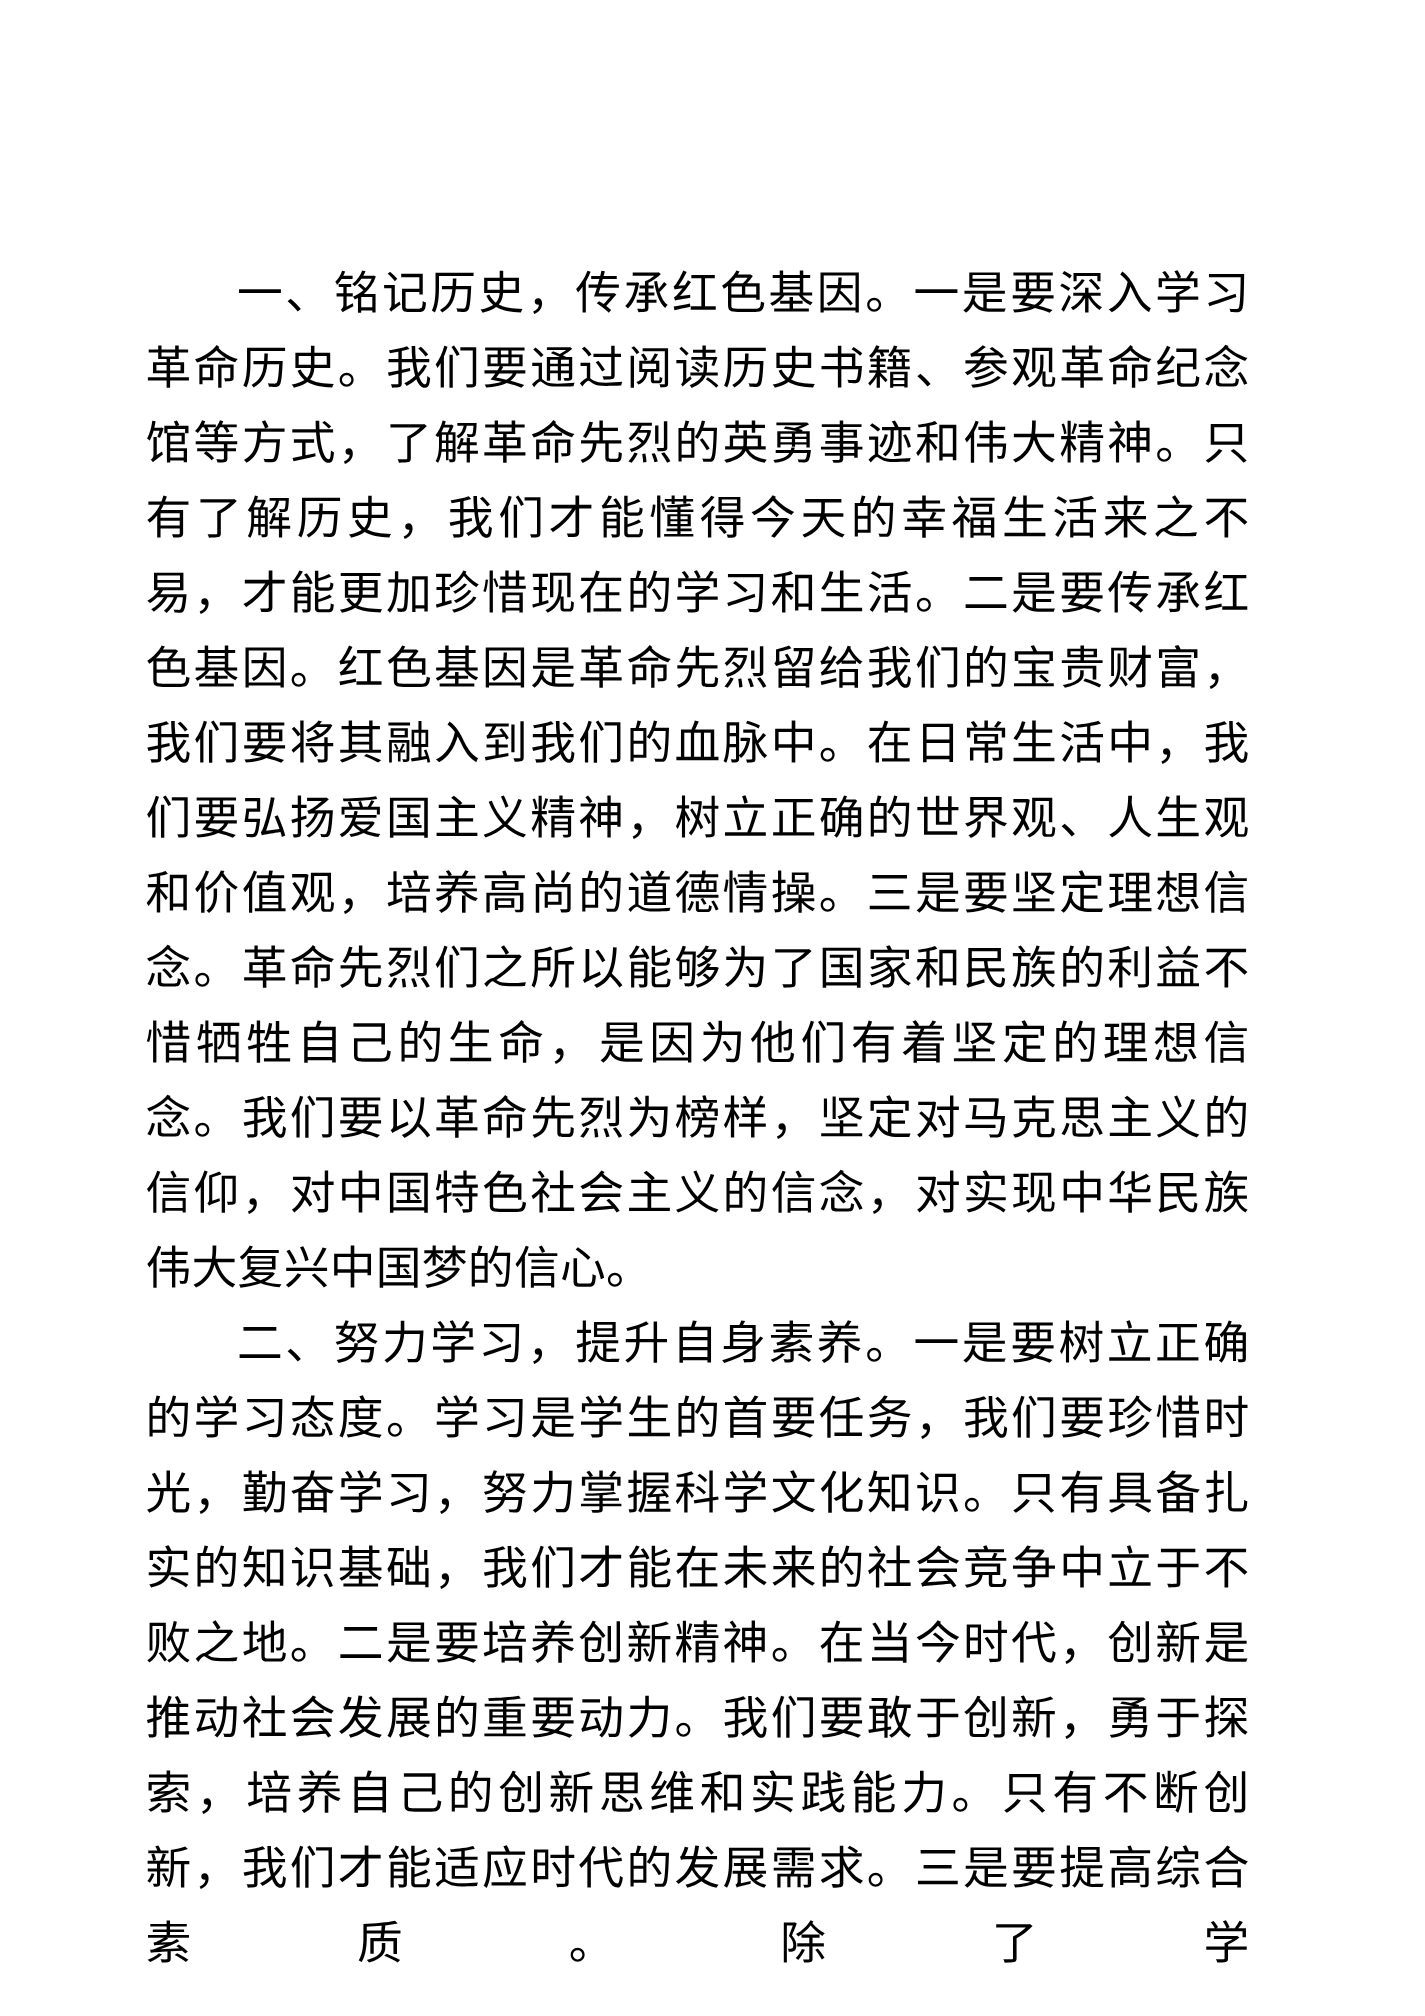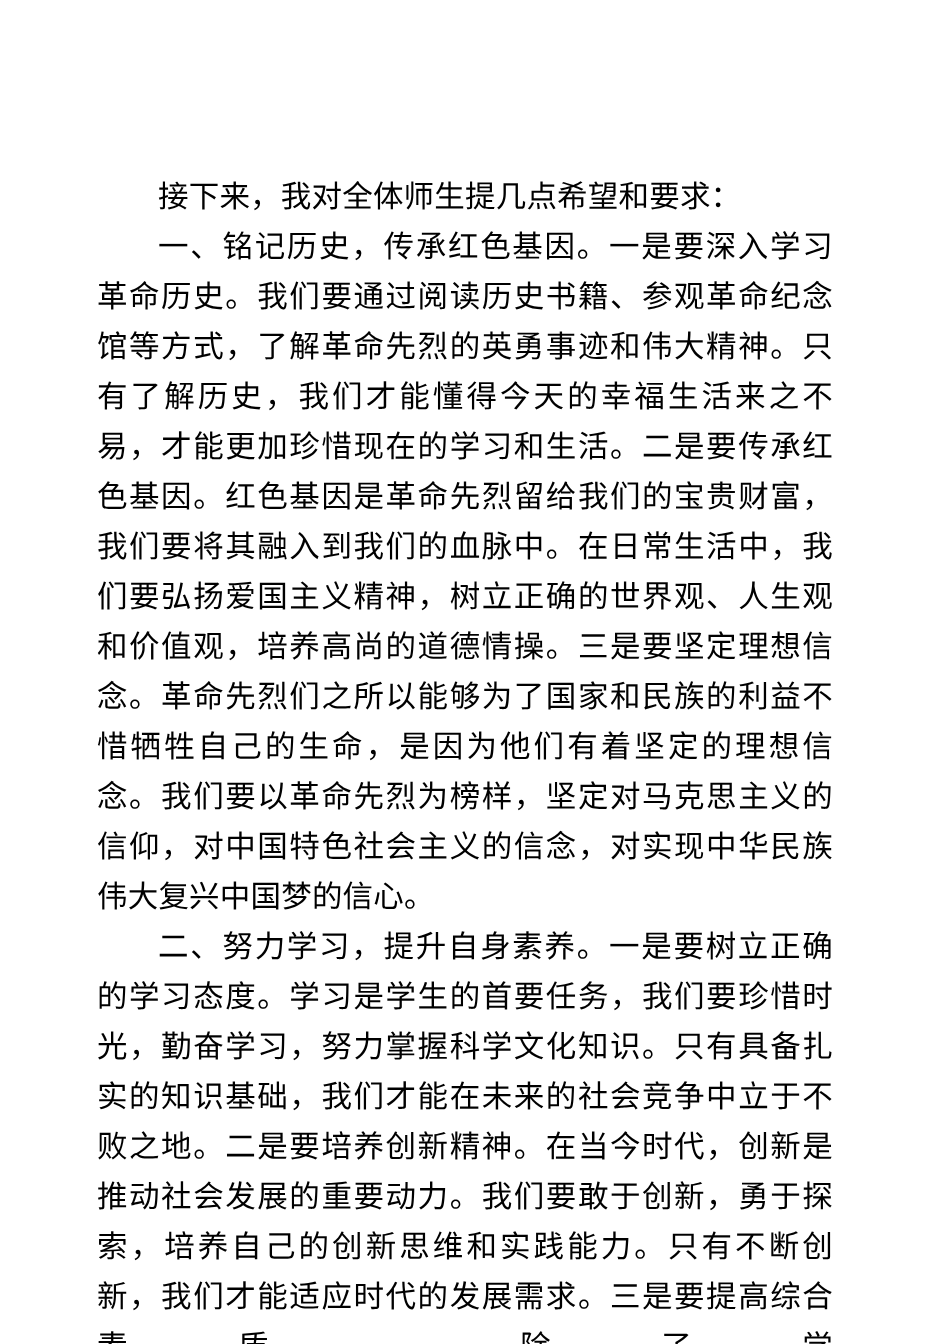--- a/index.html
+++ b/index.html
@@ -54,21 +54,20 @@
     text-align-last: left;
   }
 </style>
 </head>
 <body>
 
 <div class="page">
 
   <div class="doc-body">
 
-    <p class="para last-short">接下来，我对全体师生提几点希望和要求：</p>
 
     <p class="para last-short">一、铭记历史，传承红色基因。一是要深入学习革命历史。我们要通过阅读历史书籍、参观革命纪念馆等方式，了解革命先烈的英勇事迹和伟大精神。只有了解历史，我们才能懂得今天的幸福生活来之不易，才能更加珍惜现在的学习和生活。二是要传承红色基因。红色基因是革命先烈留给我们的宝贵财富，我们要将其融入到我们的血脉中。在日常生活中，我们要弘扬爱国主义精神，树立正确的世界观、人生观和价值观，培养高尚的道德情操。三是要坚定理想信念。革命先烈们之所以能够为了国家和民族的利益不惜牺牲自己的生命，是因为他们有着坚定的理想信念。我们要以革命先烈为榜样，坚定对马克思主义的信仰，对中国特色社会主义的信念，对实现中华民族伟大复兴中国梦的信心。</p>
 
     <p class="para justify-all">二、努力学习，提升自身素养。一是要树立正确的学习态度。学习是学生的首要任务，我们要珍惜时光，勤奋学习，努力掌握科学文化知识。只有具备扎实的知识基础，我们才能在未来的社会竞争中立于不败之地。二是要培养创新精神。在当今时代，创新是推动社会发展的重要动力。我们要敢于创新，勇于探索，培养自己的创新思维和实践能力。只有不断创新，我们才能适应时代的发展需求。三是要提高综合素质。除了学</p>
 
   </div>
 
 </div>
 
 </body></html>

